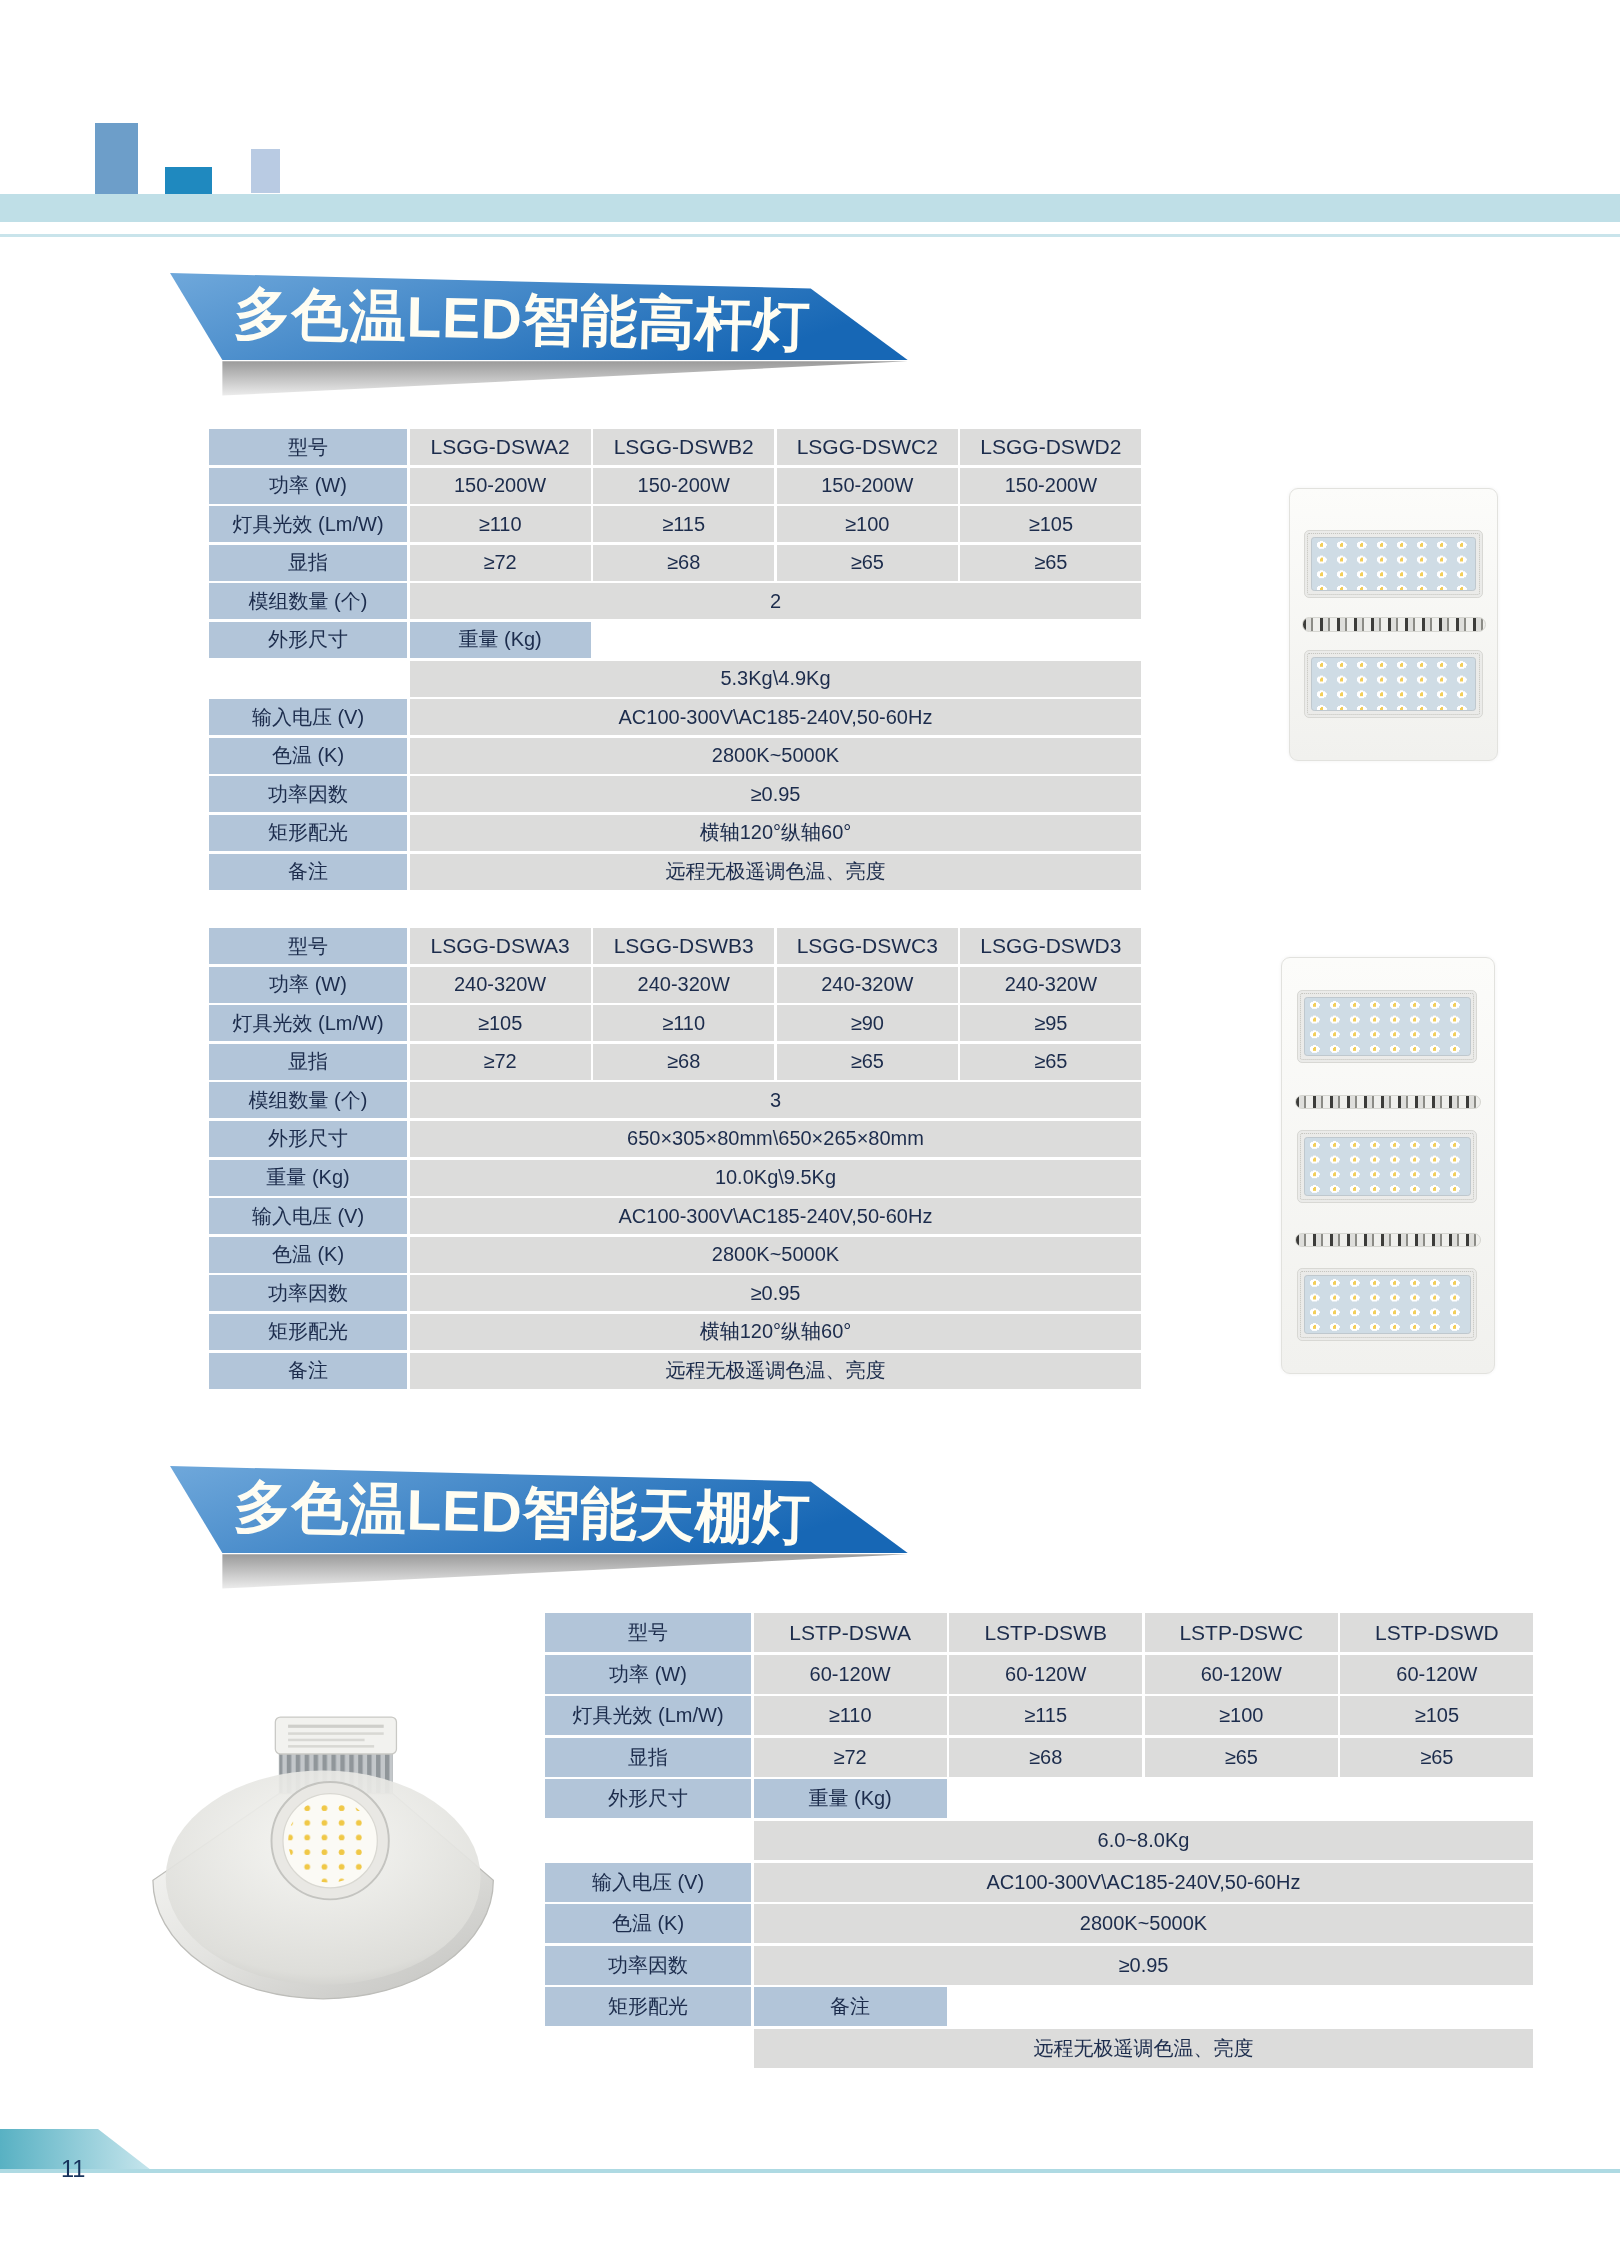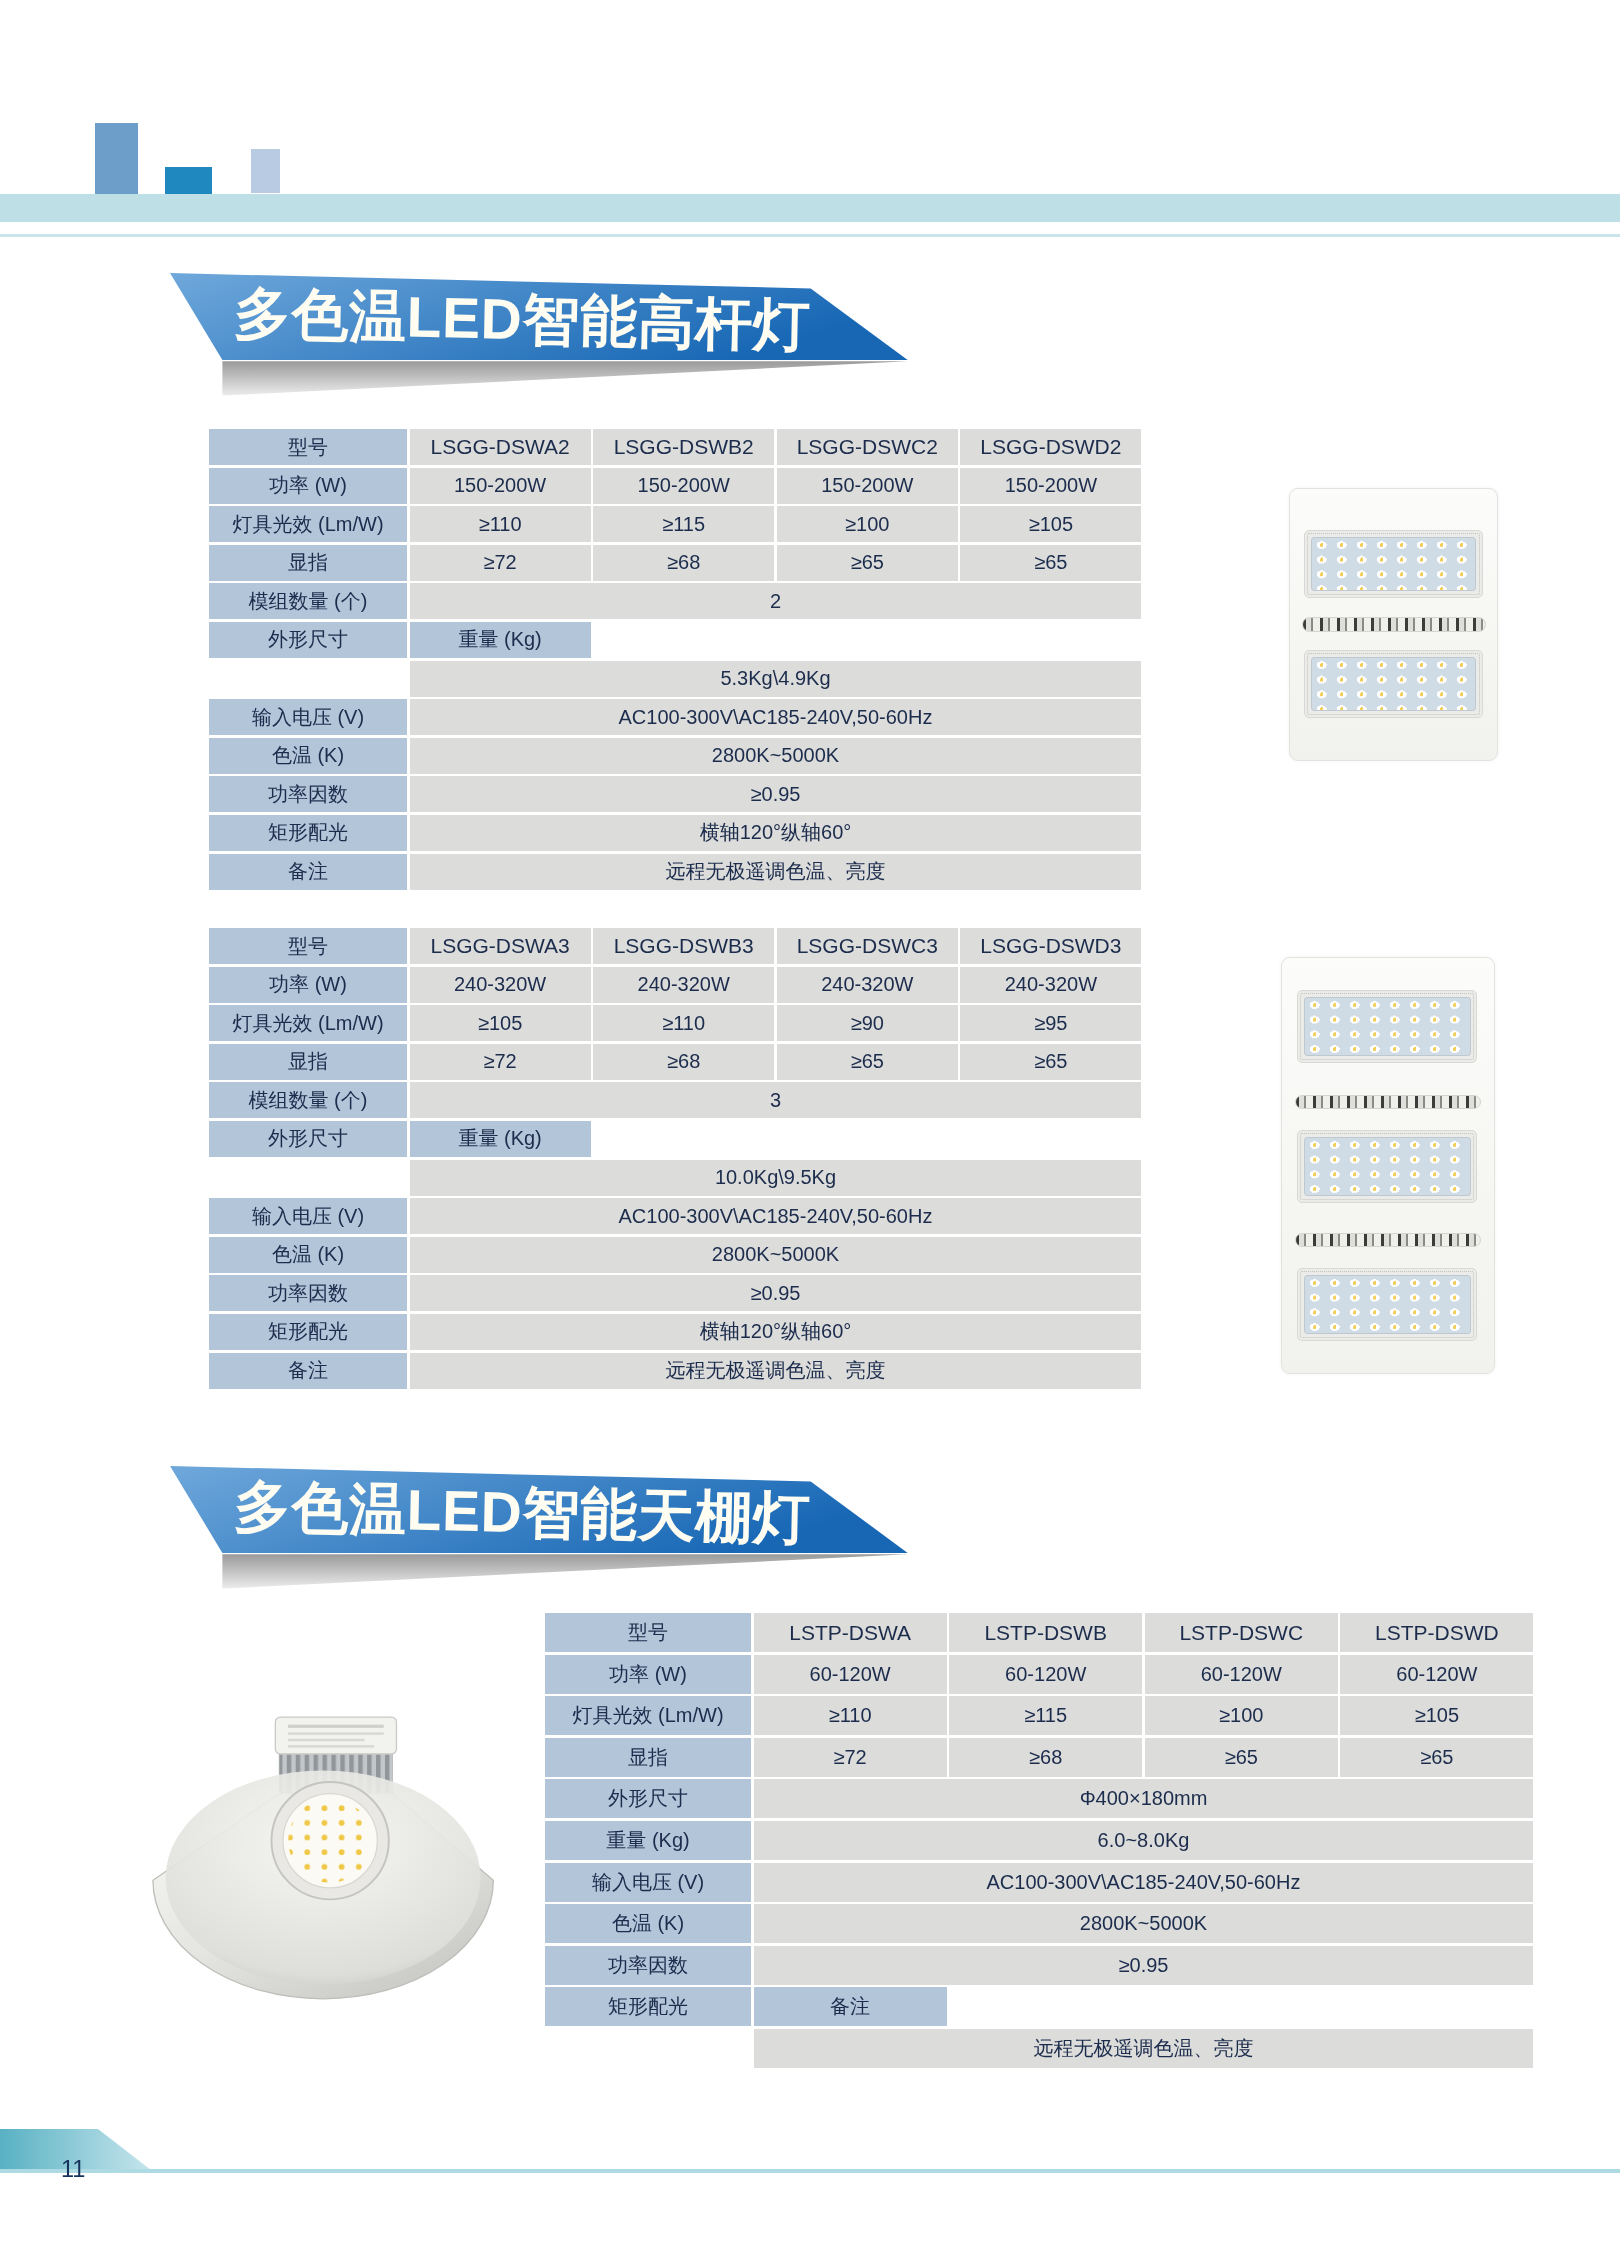--- a/index.html
+++ b/index.html
@@ -165,20 +165,21 @@
       <div class="cell td">≥90</div>
       <div class="cell td">≥95</div>
       <div class="cell th">显指</div>
       <div class="cell td">≥72</div>
       <div class="cell td">≥68</div>
       <div class="cell td">≥65</div>
       <div class="cell td">≥65</div>
       <div class="cell th">模组数量 (个)</div>
       <div class="cell td span-all">3</div>
       <div class="cell th">外形尺寸</div>
+      <div class="cell td span-all">650×305×80mm\650×265×80mm</div>
       <div class="cell th">重量 (Kg)</div>
       <div class="cell td span-all">10.0Kg\9.5Kg</div>
       <div class="cell th">输入电压 (V)</div>
       <div class="cell td span-all">AC100-300V\AC185-240V,50-60Hz</div>
       <div class="cell th">色温 (K)</div>
       <div class="cell td span-all">2800K~5000K</div>
       <div class="cell th">功率因数</div>
       <div class="cell td span-all">≥0.95</div>
       <div class="cell th">矩形配光</div>
       <div class="cell td span-all">横轴120°纵轴60°</div>
@@ -259,21 +260,20 @@
       <div class="cell td">≥110</div>
       <div class="cell td">≥115</div>
       <div class="cell td">≥100</div>
       <div class="cell td">≥105</div>
       <div class="cell th">显指</div>
       <div class="cell td">≥72</div>
       <div class="cell td">≥68</div>
       <div class="cell td">≥65</div>
       <div class="cell td">≥65</div>
       <div class="cell th">外形尺寸</div>
-      <div class="cell td span-all">Φ400×180mm</div>
       <div class="cell th">重量 (Kg)</div>
       <div class="cell td span-all">6.0~8.0Kg</div>
       <div class="cell th">输入电压 (V)</div>
       <div class="cell td span-all">AC100-300V\AC185-240V,50-60Hz</div>
       <div class="cell th">色温 (K)</div>
       <div class="cell td span-all">2800K~5000K</div>
       <div class="cell th">功率因数</div>
       <div class="cell td span-all">≥0.95</div>
       <div class="cell th">矩形配光</div>
       <div class="cell th">备注</div>

